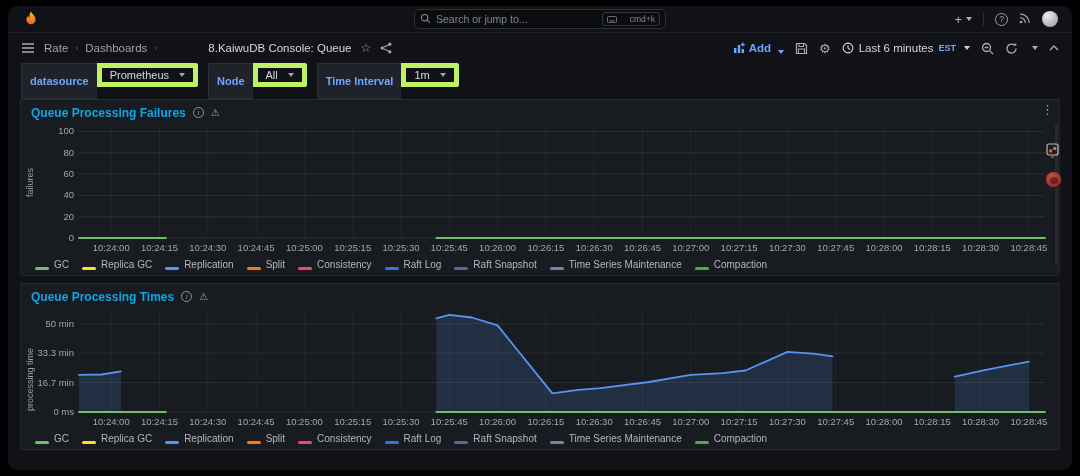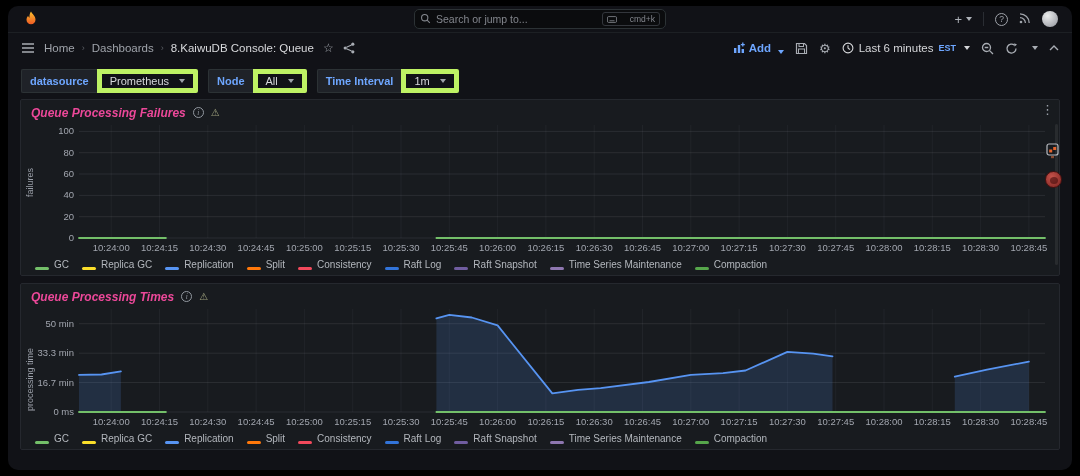--- a/index.html
+++ b/index.html
@@ -29,46 +29,46 @@
     font-size:8.5px; display:flex; align-items:center; justify-content:center; color:#9fa3aa; }
   .avatar { width:16px; height:16px; border-radius:50%;
     background:radial-gradient(circle at 35% 30%, #eceded, #8f929a); }
   .caret { display:inline-block; width:0; height:0; border-left:3.5px solid transparent;
     border-right:3.5px solid transparent; border-top:4px solid currentColor; margin-left:3px; }
 
   
   .navbar { flex:0 0 30px; display:flex; align-items:center; padding:0 13px; gap:9px; }
   .iconbtn { color:#a8acb3; display:flex; align-items:center; cursor:pointer; }
   .breadcrumb { display:flex; align-items:center; gap:7px; font-size:11.5px; }
-  .crumb { color:#9fa3aa; } .crumb.current { color:#d8d9dc; }
+  .crumb { color:#9fa3aa; } .crumb.current { color:#d8d9dc;margin-left:44px; }
   .crumb-sep { color:#5c6066; font-size:9px; }
   .star { color:#9fa3aa; font-size:12px; }
   .nav-right { margin-left:auto; display:flex; align-items:center; gap:11px; color:#a8acb3; }
   .add-btn { display:flex; align-items:flex-end; gap:4px; color:#6ea6ff;
     font-size:11.5px; font-weight:700; }
   .timepicker { display:flex; align-items:center; gap:5px; font-size:11.5px; color:#d5d6d9; }
   .tz { color:#6ea6ff; font-size:9px; font-weight:700; }
 
   
   .filters { flex:0 0 36px; display:flex; align-items:center; gap:10px; padding:0 13px; }
   .filter { display:flex; }
   .filter-label { background:#1f2228; border:1px solid #2c3235; border-right:none;
-    color:#6ea6ff; font-size:11px; font-weight:700; padding:0 8px; height:24px;
+    color:#6ea6ff; font-size:11px; font-weight:700; padding:0 8px; height:36px;
     display:flex; align-items:center; border-radius:2px 0 0 2px; }
   .filter-value { background:#111217; border:5px solid #bef264; color:#d8d9dc;
     font-size:11px; padding:0 8px; height:24px; display:flex; align-items:center;
     gap:7px; border-radius:0 2px 2px 0; }
   .filter-value .caret { color:#9fa3aa; }
 
   
   .panel { margin:0 12px; background:#181b1f; border:1px solid #25282e;
     border-radius:2px; position:relative; }
   .panel + .panel { margin-top:7px; }
   .panel-header { display:flex; align-items:center; gap:7px; padding:4px 10px 0; height:21px; }
-  .panel-title { font-size:12px; color:#ec4899; font-weight:700;font-style:italic; }
+  .panel-title { font-size:12px; color:#0ea5e9; font-weight:700; }
   .info-icon { width:11px; height:11px; border:1px solid #9298a0; border-radius:50%;
     color:#9298a0; font-size:7.5px; display:flex; align-items:center; justify-content:center;
     font-style:italic; font-family:"Liberation Serif",serif; }
   .warn-icon { color:#9a9d7a; font-size:10px; line-height:1; }
   .kebab { position:absolute; top:3px; right:5px; color:#9aa0a8; font-size:13px;
     letter-spacing:0; line-height:1; }
   .chart-wrap { position:relative; padding:0 4px; }
   .ylabel { position:absolute; left:4px; top:34%; writing-mode:vertical-rl;
     transform:rotate(180deg); font-size:9px; color:#989da6; }
   .legend { display:flex; align-items:center; gap:13px; padding:1px 10px 5px 14px; }
@@ -145,21 +145,21 @@
 
   <nav class="navbar">
     <span class="iconbtn">
       <svg viewBox="0 0 14 12" width="14" height="12">
         <line x1="1" y1="2" x2="13" y2="2" stroke="#a8acb3" stroke-width="1.4"></line>
         <line x1="1" y1="6" x2="13" y2="6" stroke="#a8acb3" stroke-width="1.4"></line>
         <line x1="1" y1="10" x2="13" y2="10" stroke="#a8acb3" stroke-width="1.4"></line>
       </svg>
     </span>
     <div class="breadcrumb">
-      <span class="crumb">Home</span>
+      <span class="crumb">Rate</span>
       <span class="crumb-sep">›</span>
       <span class="crumb">Dashboards</span>
       <span class="crumb-sep">›</span>
       <span class="crumb current">8.KaiwuDB Console: Queue</span>
     </div>
     <span class="star">☆</span>
     <span class="iconbtn">
       <svg viewBox="0 0 12 12" width="12" height="12">
         <circle cx="9.8" cy="2.2" r="1.6" fill="#a8acb3"></circle>
         <circle cx="2.2" cy="6" r="1.6" fill="#a8acb3"></circle>

